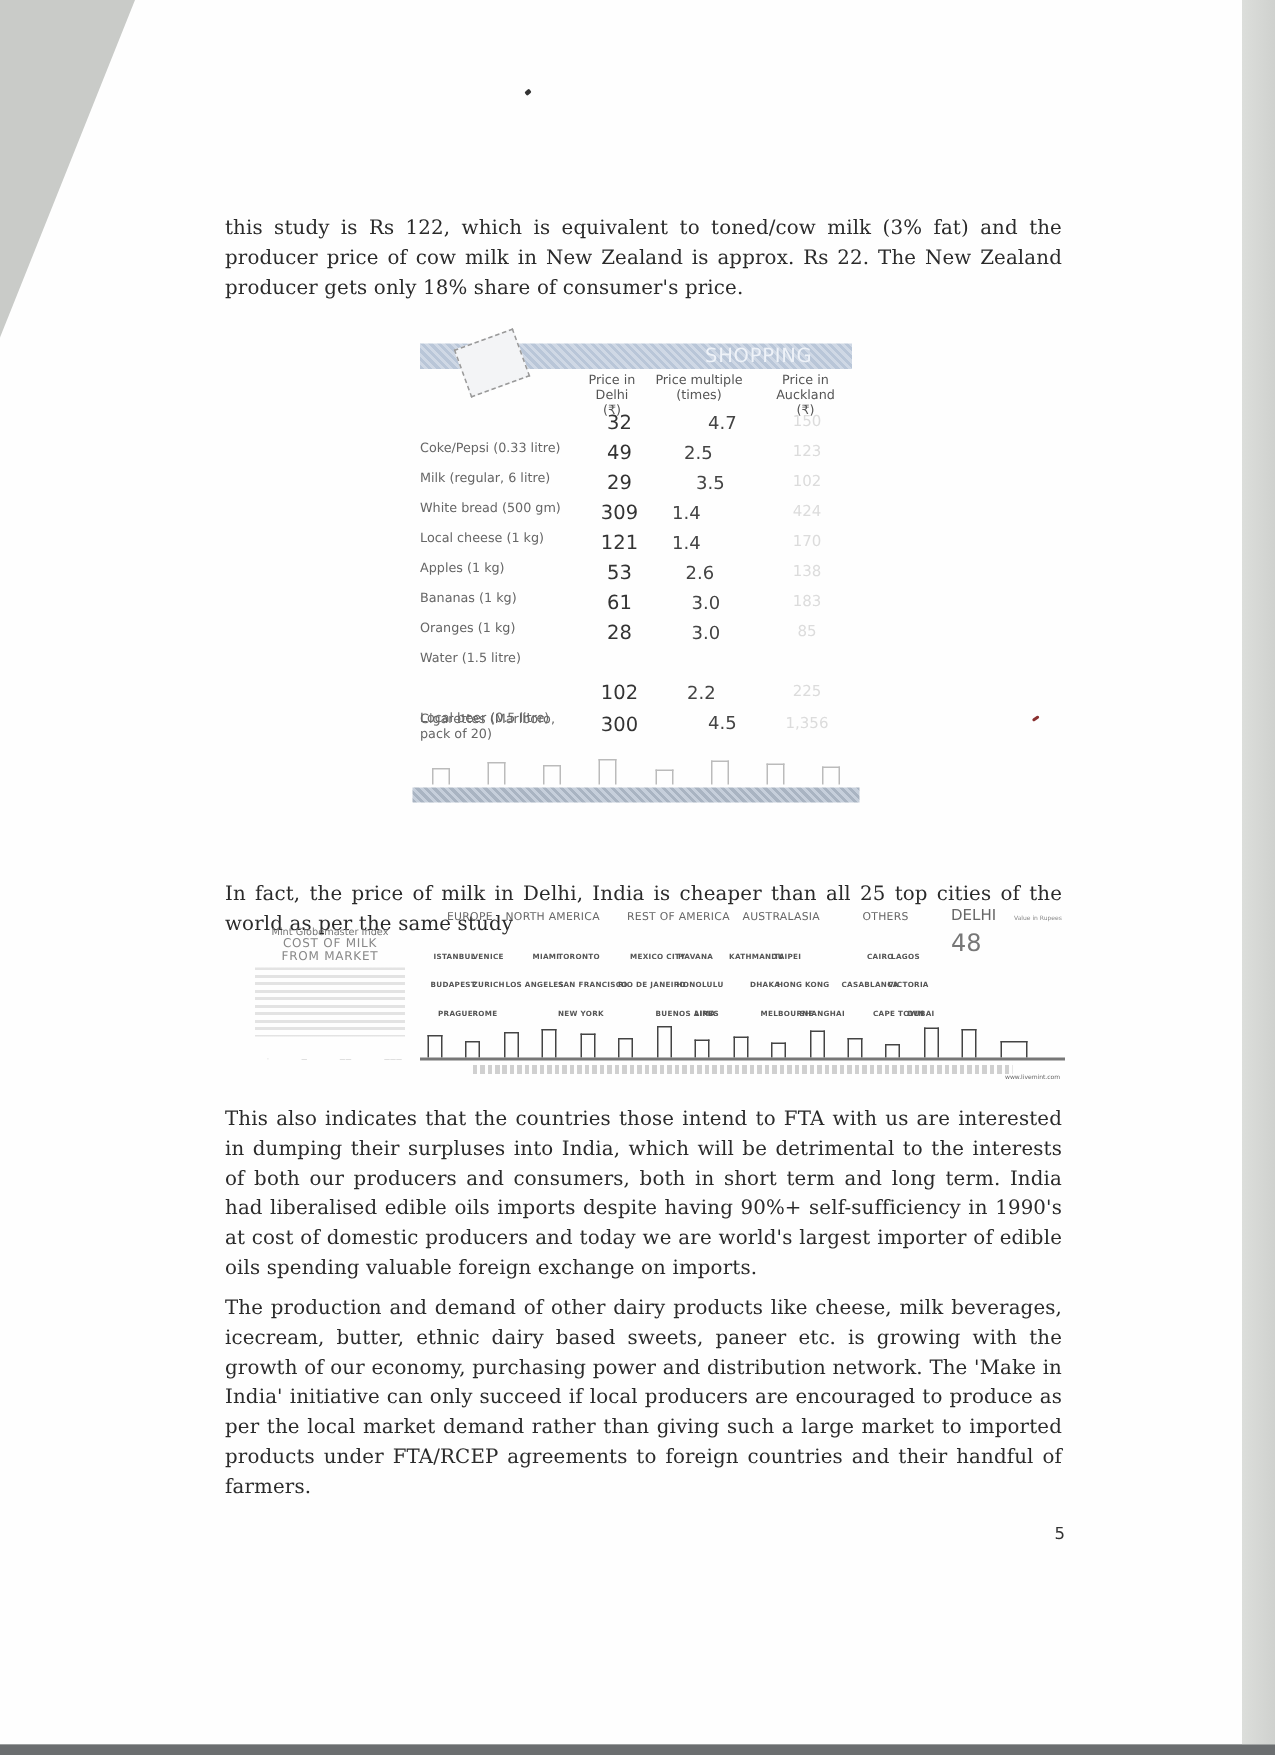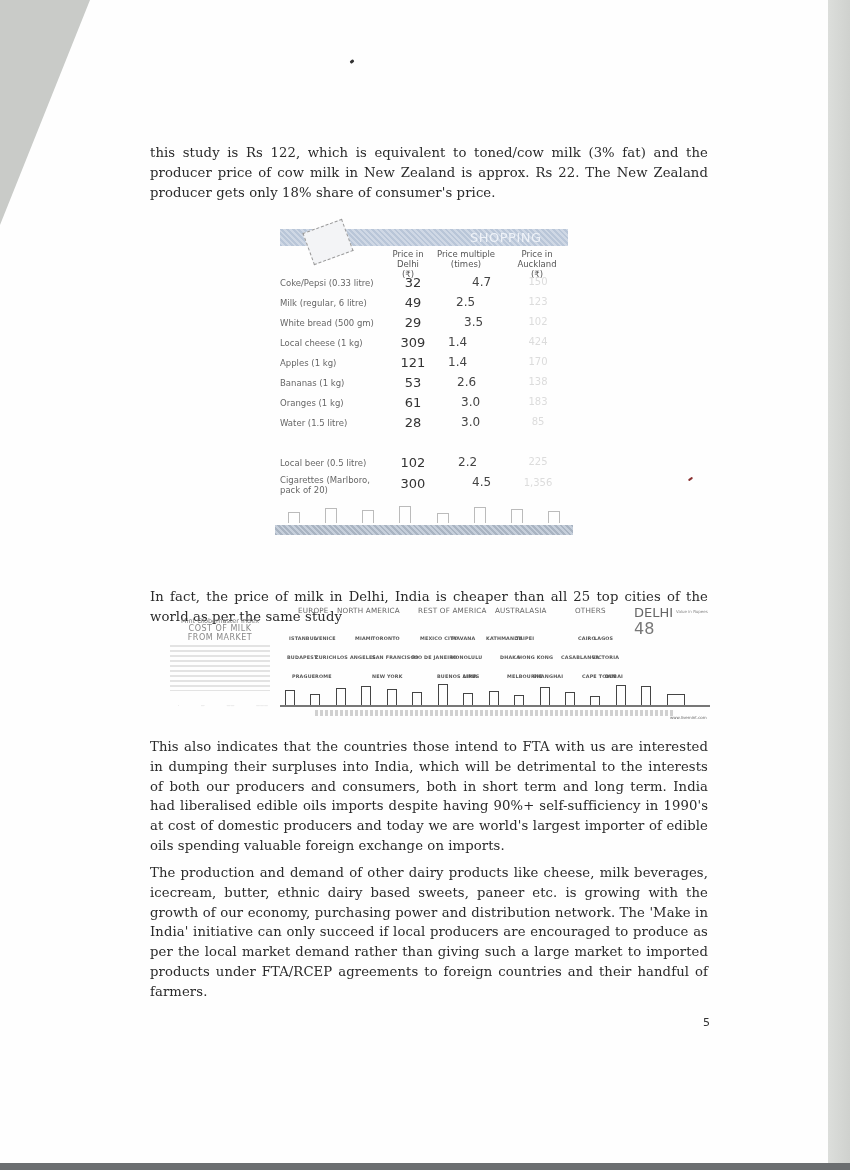--- a/index.html
+++ b/index.html
@@ -41,21 +41,21 @@
       color: #eef2f8; letter-spacing: 0.5px;
     }
     .shop-icon {
       position: absolute; left: 32px; top: 10px; width: 40px; height: 32px;
       border: 1px dashed #999; transform: rotate(-20deg); background: #f3f4f6;
     }
     .colhead {
       position: absolute; top: 34px; font-size: 8.5px; line-height: 10px; text-align: center; color: #555;
     }
     .row { position: absolute; left: 5px; width: 290px; height: 20px; }
-    .row .item { position: absolute; left: 0; top: 4px; font-size: 8.5px; color: #666; white-space: nowrap; }
+    .row .item { position: absolute; left: 0; top: 20px; font-size: 8.5px; color: #666; white-space: nowrap; }
     .row .delhi { position: absolute; left: 118px; width: 30px; top: 1px; font-size: 13px; color: #333; text-align: center; }
     .row .mult { position: absolute; top: 1px; font-size: 12px; color: #444; }
     .row .auck { position: absolute; left: 240px; width: 36px; top: 2px; font-size: 10px; color: #dcdcdc; text-align: center; }
     .shop-skyline {
       position: absolute; left: 0; top: 288px; width: 298px; height: 20px;
       display: flex; justify-content: space-around; align-items: flex-end;
     }
     .shop-skyline span { display: block; width: 10px; border: 1px solid #bbb; border-bottom: none; }
     .shop-ground {
       position: absolute; left: 0; top: 310px; width: 298px; height: 10px;
@@ -66,21 +66,21 @@
       position: absolute; left: 150px; top: 603px; width: 560px; height: 118px;
       font-family: "DejaVu Sans", sans-serif; color: #777;
     }
     .globe .left-panel { position: absolute; left: 20px; top: 14px; width: 100px; text-align: center; }
     .globe .idx { font-size: 6.5px; color: #777; }
     .globe .big { font-size: 8px; line-height: 8.5px; color: #888; letter-spacing: 0.5px; }
     .globe .blurb { margin-top: 3px; height: 46px; background: repeating-linear-gradient(180deg, #e3e3e3 0 2px, transparent 2px 5px); }
     .globe .footnote-row { position: absolute; left: 28px; top: 100px; width: 90px; display: flex; justify-content: space-between; font-size: 4px; color: #bbb; }
     .region { position: absolute; top: 3px; font-size: 7.2px; color: #666; letter-spacing: 0.2px; white-space: nowrap; }
     .city { position: absolute; font-size: 4.8px; font-weight: bold; color: #555; white-space: nowrap; letter-spacing: 0.2px; }
-    .delhi-lbl { position: absolute; left: 484px; top: 2px; font-size: 13px; color: #666; }
+    .delhi-lbl { position: absolute; left: 484px; top: 2px; font-size: 10px; color: #666; }
     .delhi-val { position: absolute; left: 484px; top: 16px; font-size: 16px; color: #777; }
     .legend-lbl { position: absolute; left: 526px; top: 6px; font-size: 4px; color: #888; }
     .globe-skyline {
       position: absolute; left: 135px; top: 78px; width: 400px; height: 24px;
       display: flex; justify-content: space-between; align-items: flex-end;
     }
     .globe-skyline span { display: block; width: 8px; border: 1px solid #444; border-bottom: none; }
     .globe-ground { position: absolute; left: 130px; top: 102px; width: 430px; height: 2px; background: #777; }
     .globe-note { position: absolute; left: 165px; top: 107px; width: 360px; height: 6px; background: repeating-linear-gradient(90deg, #d0d0d0 0 3px, transparent 3px 5px); }
     .globe-source { position: absolute; left: 520px; top: 112px; font-size: 4px; color: #666; }

